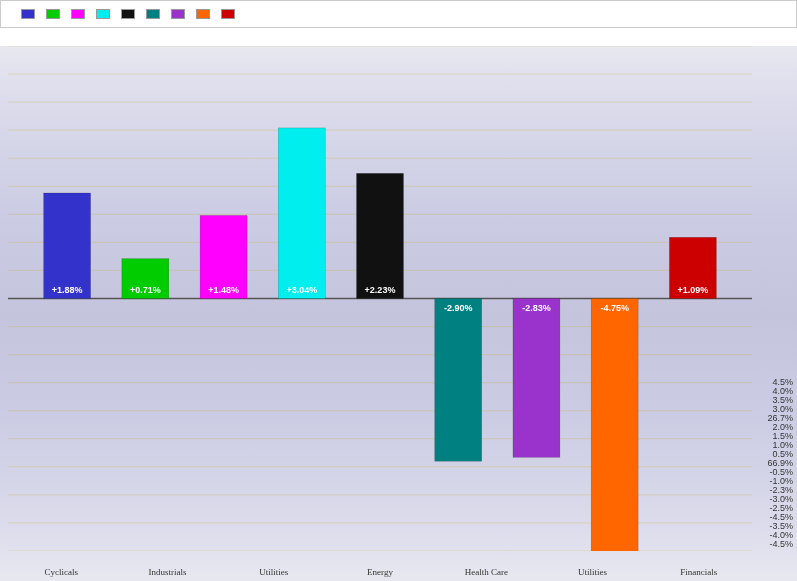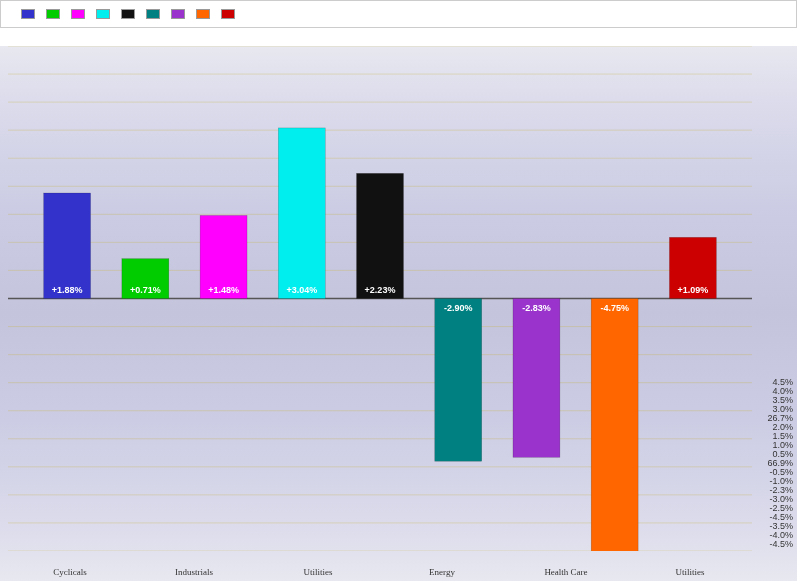--- a/index.html
+++ b/index.html
@@ -233,15 +233,16 @@
         <div class="y-label">-4.5%</div>
       </div>
 
     <div class="x-axis-labels" id="x-axis-labels">
     <div class="x-label">Cyclicals</div>
         <div class="x-label">Industrials</div>
         <div class="x-label">Utilities</div>
         <div class="x-label">Energy</div>
         <div class="x-label">Health Care</div>
         <div class="x-label">Utilities</div>
+        <div class="x-label">Financials</div>
       </div>
   </div>
 </div>
 
 </body></html>

